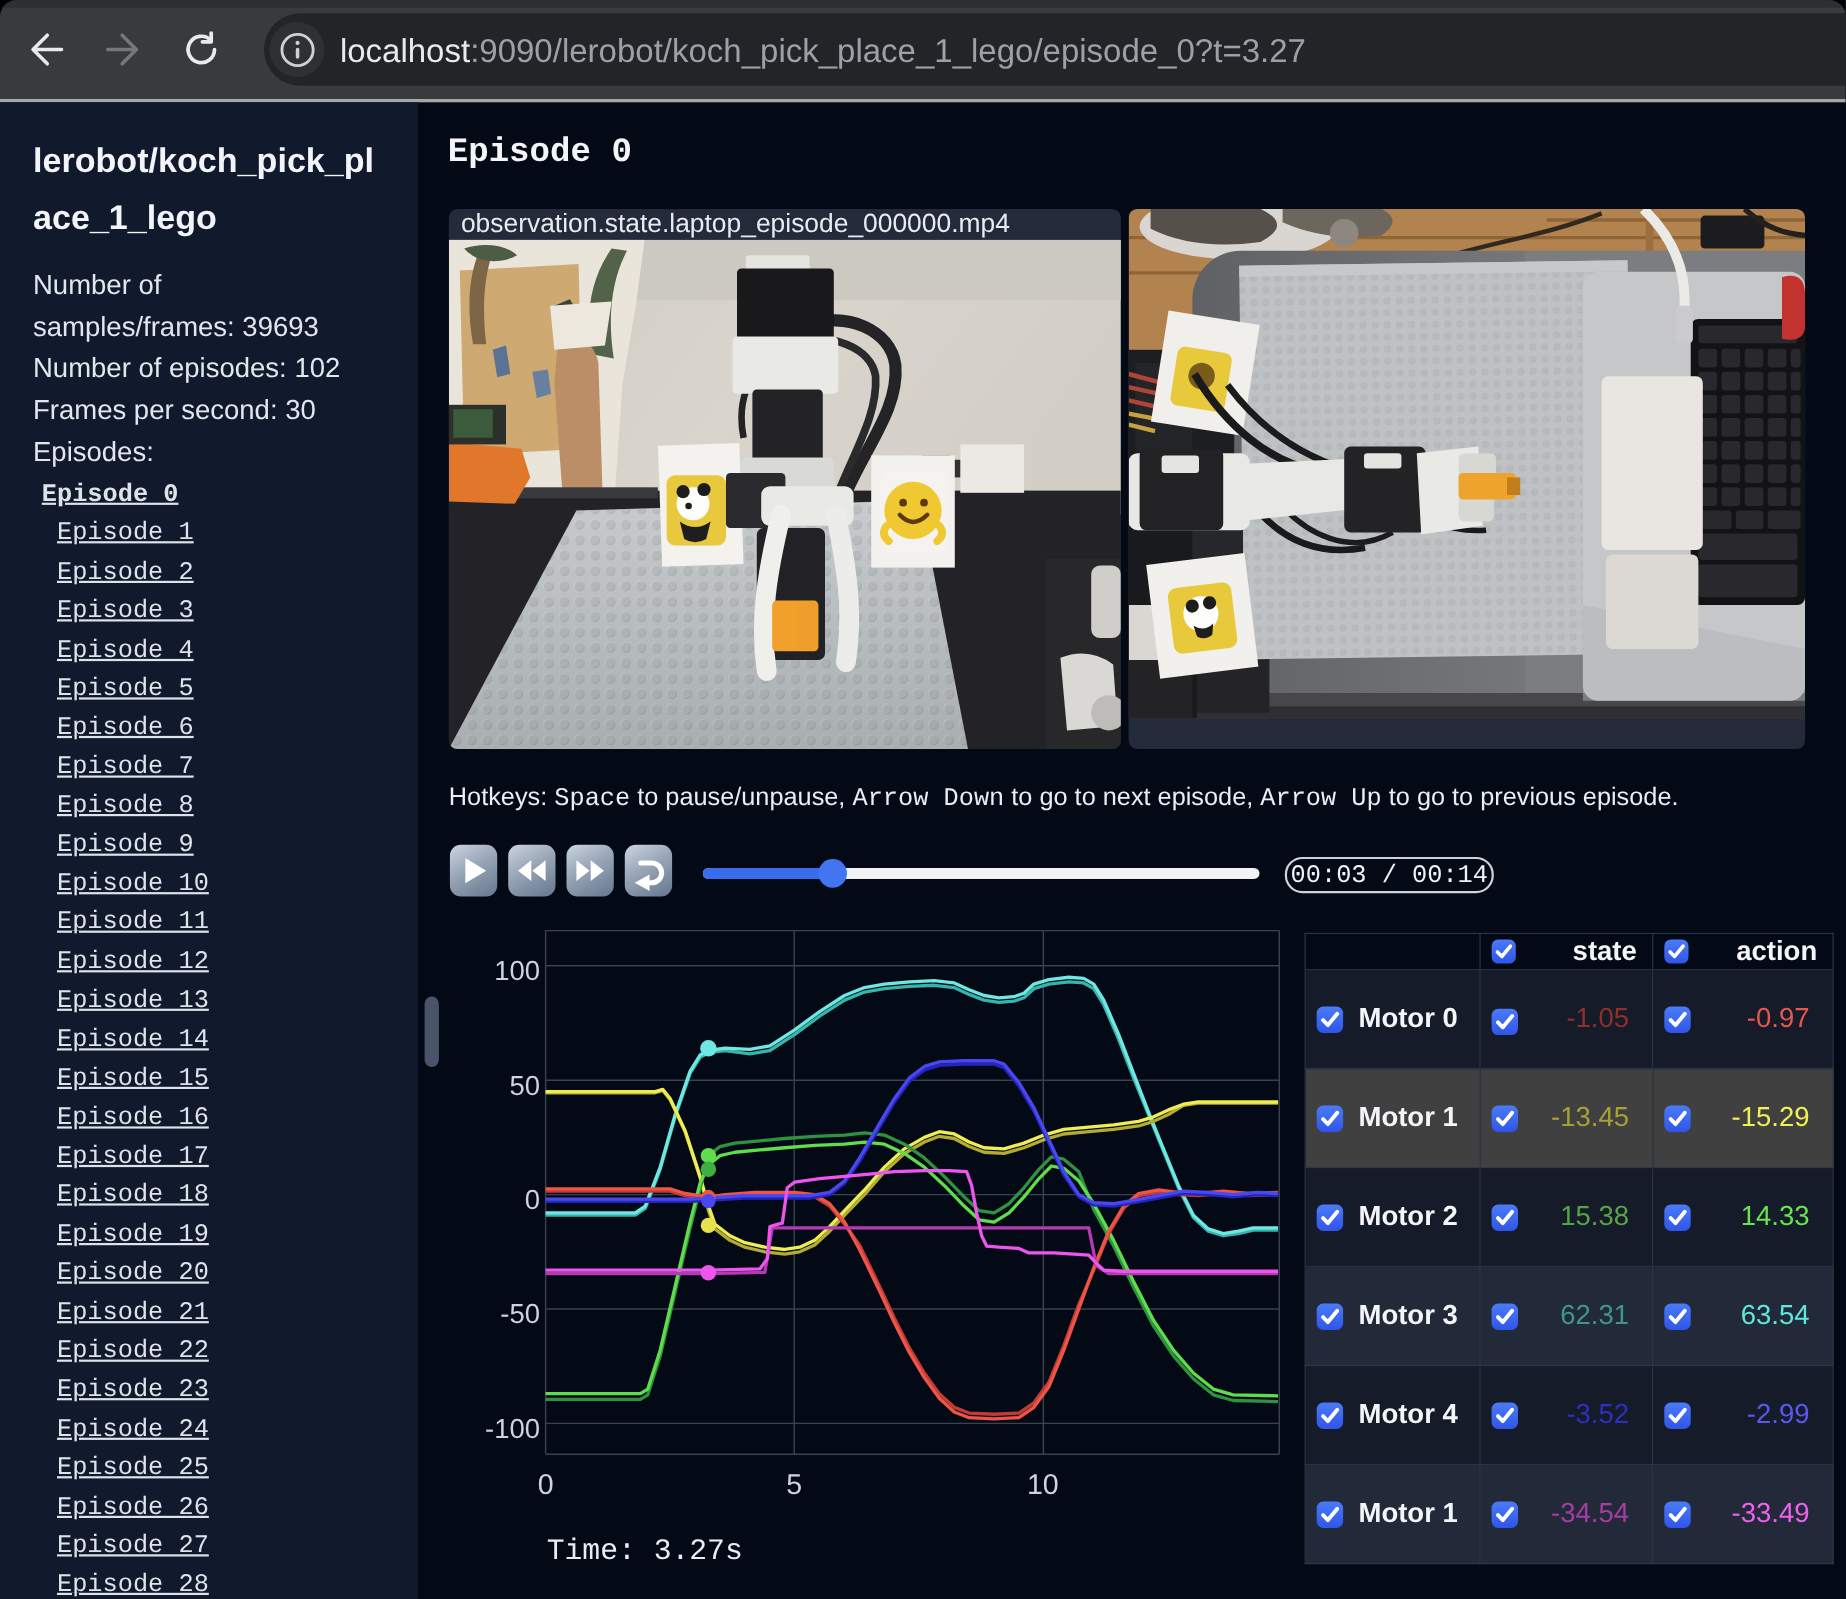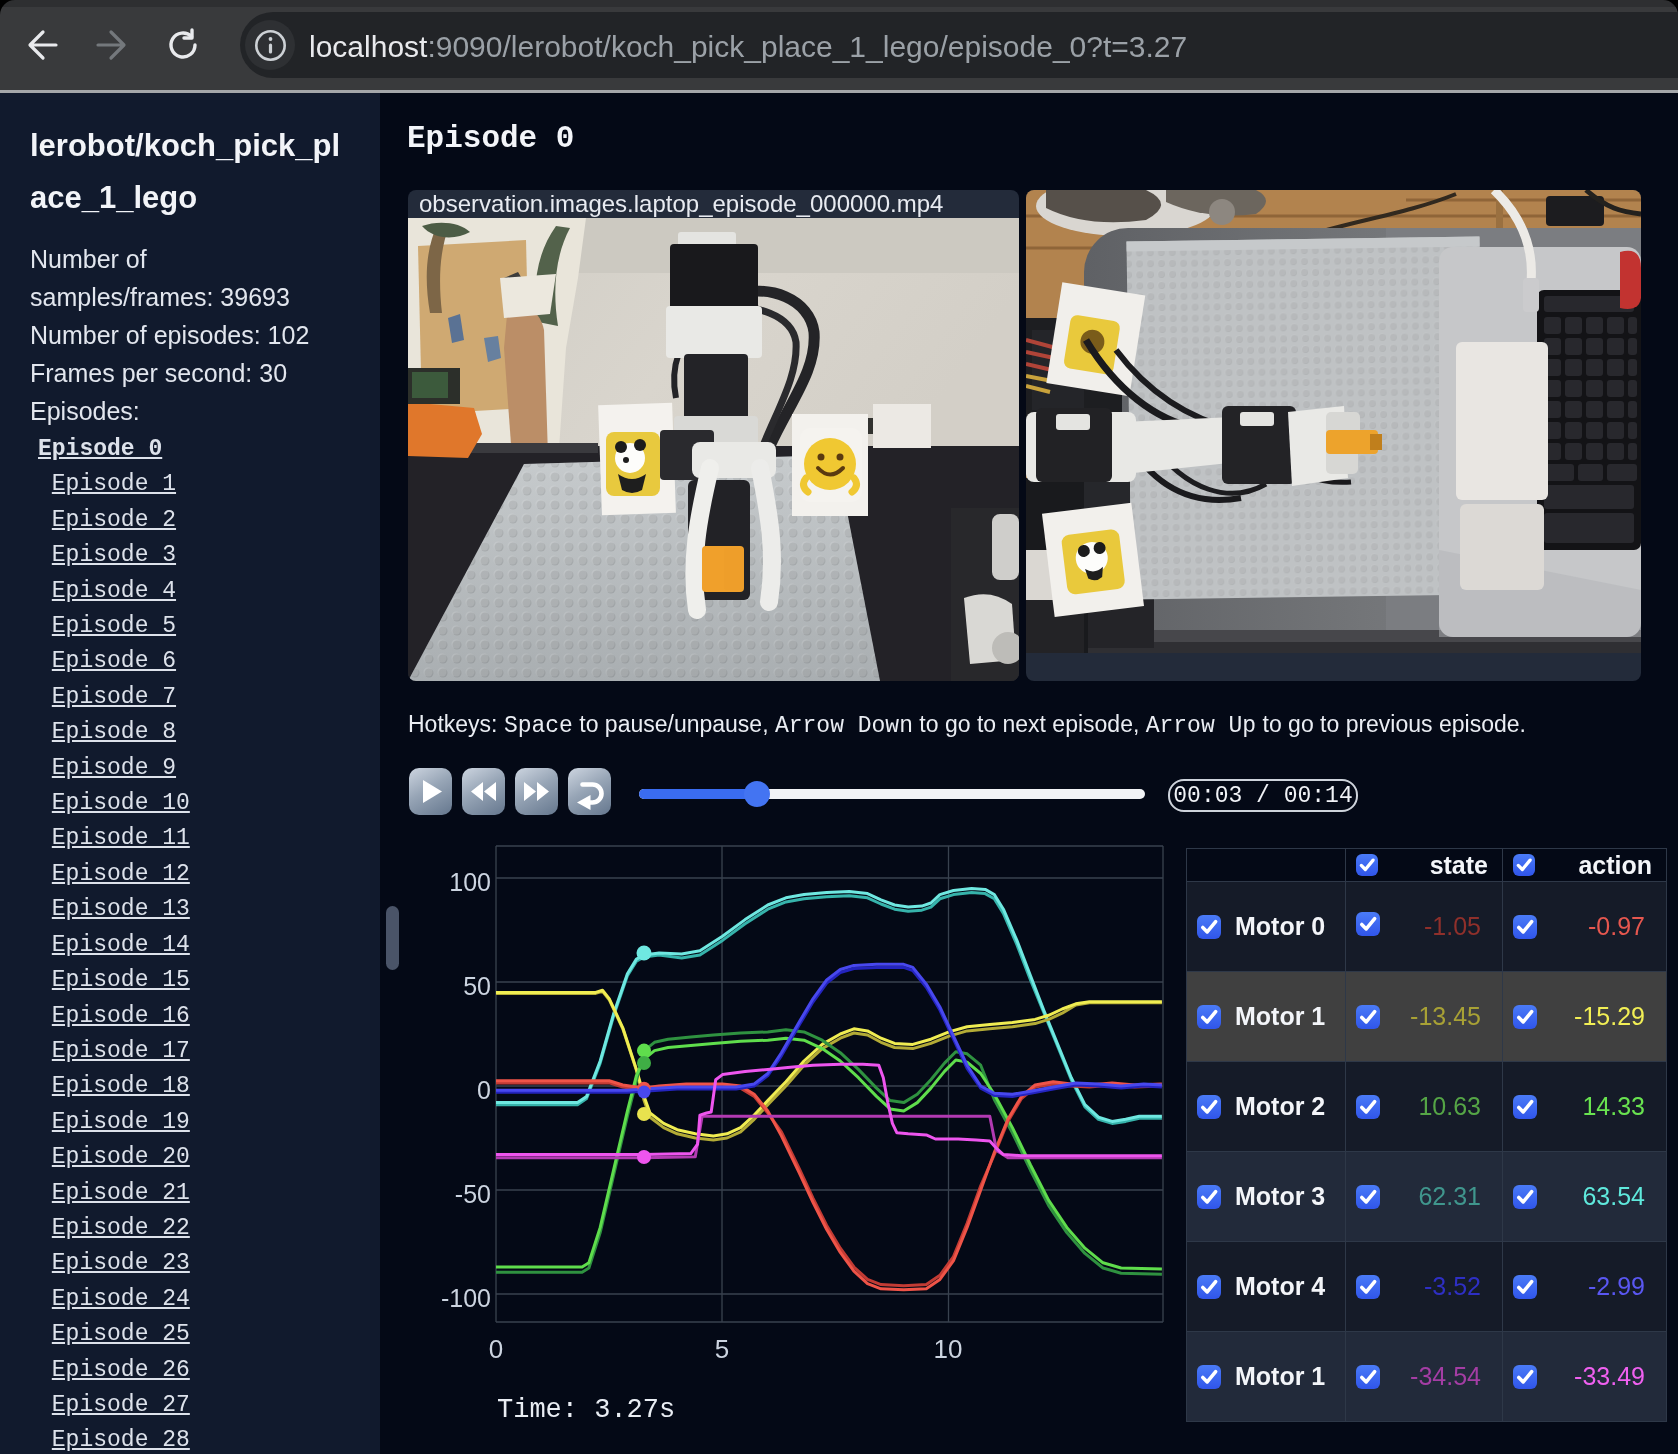--- a/index.html
+++ b/index.html
@@ -75,21 +75,21 @@
       <div>&nbsp;<span style="text-decoration:underline;">Episode 25</span></div>
       <div>&nbsp;<span style="text-decoration:underline;">Episode 26</span></div>
       <div>&nbsp;<span style="text-decoration:underline;">Episode 27</span></div>
       <div>&nbsp;<span style="text-decoration:underline;">Episode 28</span></div>
     </div>
   <div class="abs" style="left:386px;top:906px;width:13px;height:64px;background:#4a5468;border-radius:7px;"></div>
 
   <div class="abs mono" style="left:407px;top:121px;font-size:31px;font-weight:bold;color:#f3f5f9;">Episode 0</div>
 
   <div class="abs" style="left:408px;top:190px;width:611px;height:491px;border-radius:8px;overflow:hidden;background:#232b3a;">
-    <div style="height:28px;font-size:24px;color:#e8ebf1;padding-left:11px;line-height:27px;white-space:nowrap;">observation.images.laptop_episode_000000.mp4</div>
+    <div style="height:28px;font-size:24px;color:#e8ebf1;padding-left:11px;line-height:27px;white-space:nowrap;">observation.state.laptop_episode_000000.mp4</div>
     <svg id="vid1" width="611" height="463" viewBox="0 0 611 463">
       <defs>
         <pattern id="lego1" width="14" height="14" patternUnits="userSpaceOnUse">
           <circle cx="7" cy="7" r="4.5" fill="#000" fill-opacity="0.10"></circle>
           <circle cx="6" cy="6" r="4.5" fill="#fff" fill-opacity="0.12"></circle>
         </pattern>
         <linearGradient id="plate1" x1="0" y1="0" x2="0" y2="1">
           <stop offset="0" stop-color="#c7cbcd"></stop>
             <stop offset="1" stop-color="#a9aeb1"></stop>
         </linearGradient>
@@ -400,21 +400,21 @@
                 </span>
                 <span style="font-size:25px;font-weight:bold;color:#f3f5f9;">action</span>
               </div>
             </td>
           </tr>
           <tr style="height:90px;background:#151b28;">
             <td style="border:1px solid #2e3848;padding:0 10px;"><span style="white-space:nowrap;"><span style="display:inline-block;width:24px;height:24px;border-radius:6px;background:linear-gradient(180deg,#4a7bf7,#3055ea);position:relative;vertical-align:middle;"><svg width="24" height="24" viewBox="0 0 27 27" style="position:absolute;left:0;top:0">
                     <path d="M6.5 14 L11.5 19 L21 7.5" stroke="#fff" stroke-width="4" fill="none" stroke-linecap="round" stroke-linejoin="round"></path>
                   </svg></span><span style="font-size:25px;font-weight:bold;color:#f3f5f9;margin-left:14px;vertical-align:middle;">Motor 0</span></span></td>
             <td style="border:1px solid #2e3848;padding:0 21px 0 10px;">
-              <div style="display:flex;align-items:flex-start;justify-content:space-between;">
+              <div style="display:flex;align-items:flex-end;justify-content:space-between;">
                 <span style="display:inline-block;width:24px;height:24px;border-radius:6px;background:linear-gradient(180deg,#4a7bf7,#3055ea);position:relative;vertical-align:middle;">
                   <svg width="24" height="24" viewBox="0 0 27 27" style="position:absolute;left:0;top:0">
                     <path d="M6.5 14 L11.5 19 L21 7.5" stroke="#fff" stroke-width="4" fill="none" stroke-linecap="round" stroke-linejoin="round"></path>
                   </svg>
                 </span>
                 <span style="font-size:25px;color:#8f302b;">-1.05</span>
               </div>
             </td>
             <td style="border:1px solid #2e3848;padding:0 21px 0 10px;">
               <div style="display:flex;align-items:center;justify-content:space-between;">
@@ -456,21 +456,21 @@
             <td style="border:1px solid #2e3848;padding:0 10px;"><span style="white-space:nowrap;"><span style="display:inline-block;width:24px;height:24px;border-radius:6px;background:linear-gradient(180deg,#4a7bf7,#3055ea);position:relative;vertical-align:middle;"><svg width="24" height="24" viewBox="0 0 27 27" style="position:absolute;left:0;top:0">
                     <path d="M6.5 14 L11.5 19 L21 7.5" stroke="#fff" stroke-width="4" fill="none" stroke-linecap="round" stroke-linejoin="round"></path>
                   </svg></span><span style="font-size:25px;font-weight:bold;color:#f3f5f9;margin-left:14px;vertical-align:middle;">Motor 2</span></span></td>
             <td style="border:1px solid #2e3848;padding:0 21px 0 10px;">
               <div style="display:flex;align-items:center;justify-content:space-between;">
                 <span style="display:inline-block;width:24px;height:24px;border-radius:6px;background:linear-gradient(180deg,#4a7bf7,#3055ea);position:relative;vertical-align:middle;">
                   <svg width="24" height="24" viewBox="0 0 27 27" style="position:absolute;left:0;top:0">
                     <path d="M6.5 14 L11.5 19 L21 7.5" stroke="#fff" stroke-width="4" fill="none" stroke-linecap="round" stroke-linejoin="round"></path>
                   </svg>
                 </span>
-                <span style="font-size:25px;color:#55a546;">10.63</span>
+                <span style="font-size:25px;color:#55a546;">15.38</span>
               </div>
             </td>
             <td style="border:1px solid #2e3848;padding:0 21px 0 10px;">
               <div style="display:flex;align-items:center;justify-content:space-between;">
                 <span style="display:inline-block;width:24px;height:24px;border-radius:6px;background:linear-gradient(180deg,#4a7bf7,#3055ea);position:relative;vertical-align:middle;">
                   <svg width="24" height="24" viewBox="0 0 27 27" style="position:absolute;left:0;top:0">
                     <path d="M6.5 14 L11.5 19 L21 7.5" stroke="#fff" stroke-width="4" fill="none" stroke-linecap="round" stroke-linejoin="round"></path>
                   </svg>
                 </span>
                 <span style="font-size:25px;color:#69e350;">14.33</span>

